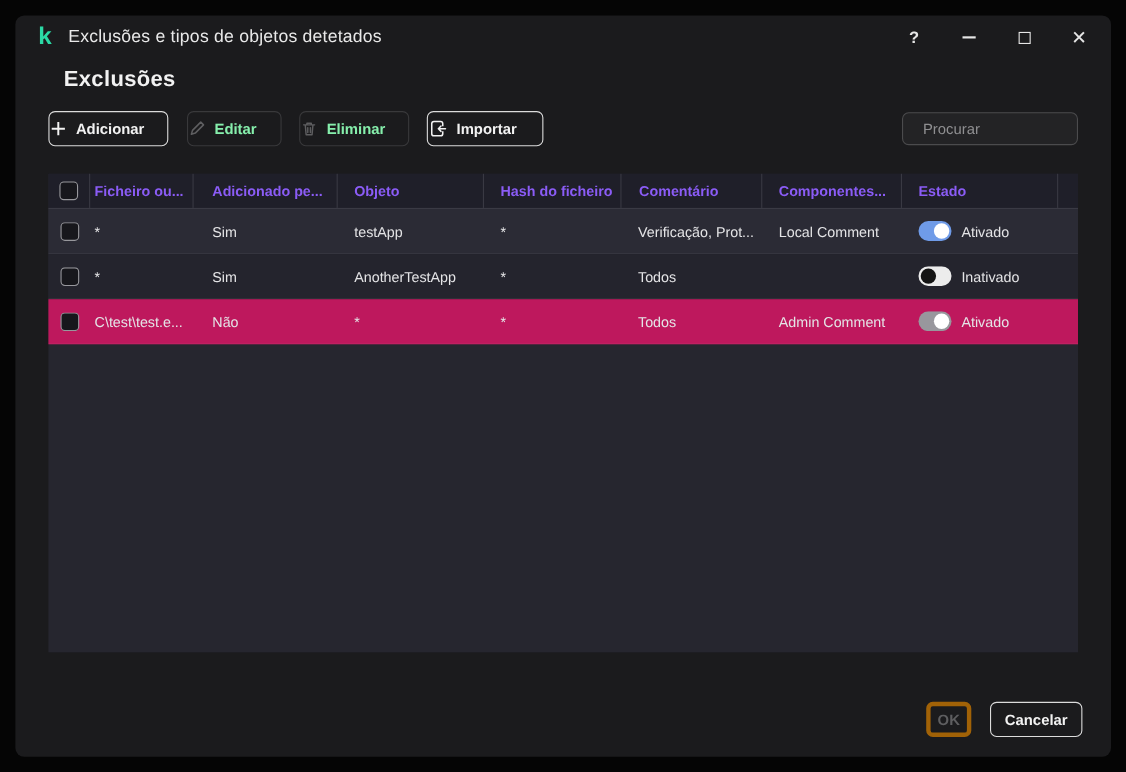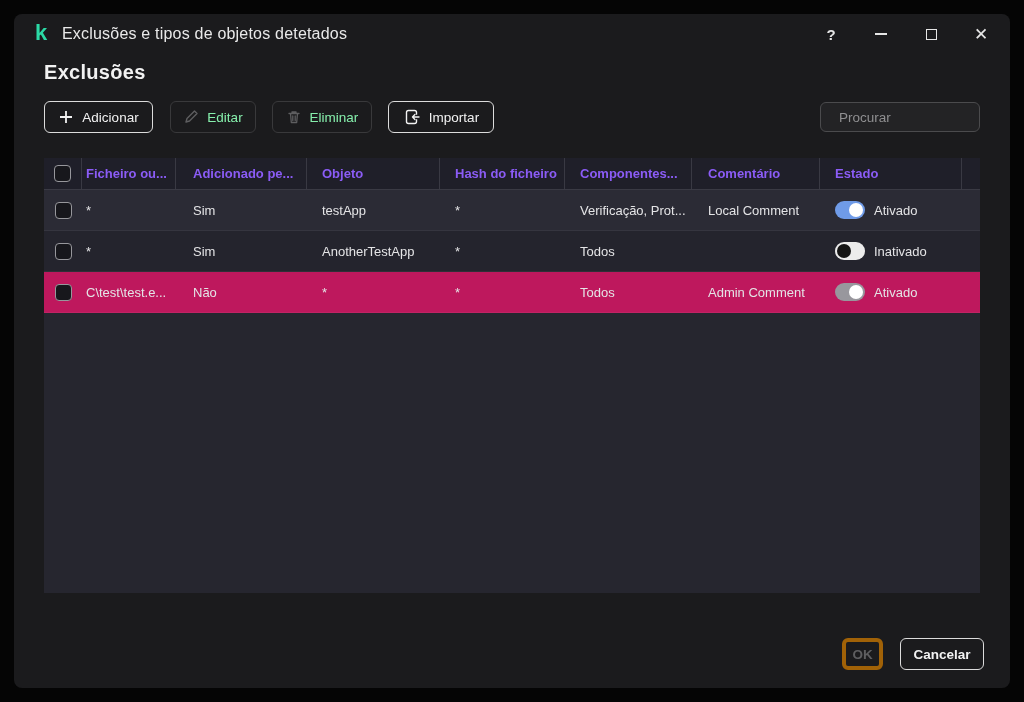--- a/index.html
+++ b/index.html
@@ -18,28 +18,28 @@
   .win-controls { position:absolute; right:18px; top:0; height:40px;
                   display:flex; align-items:center; gap:28px; }
   .wbtn { background:none; border:none; color:#e6e6e6; cursor:pointer;
           width:22px; height:22px; display:flex; align-items:center; justify-content:center; }
   .help-glyph { font-size:15px; font-weight:700; }
   .min-glyph { width:12px; height:0; border-top:2px solid #e6e6e6; display:block; }
   .max-glyph { width:11px; height:11px; border:1.8px solid #e6e6e6; display:block; }
   .close-glyph { font-size:17px; line-height:17px; }
 
   
-  .page-title { position:absolute; left:30px; top:47px; color:#f2f2f2;
+  .page-title { position:absolute; left:44px; top:47px; color:#f2f2f2;
                 font-size:20px; font-weight:700; letter-spacing:.3px; }
 
   
   .toolbar { position:absolute; left:30px; top:87px; width:936px; height:32px; }
   .tbtn { position:absolute; top:0; height:32px; border-radius:6px; background:transparent;
-          display:flex; align-items:center; justify-content:center; gap:8px;
-          font-family:"Liberation Sans", sans-serif; font-size:13.5px; font-weight:400;
+          display:flex; align-items:center; justify-content:flex-start; gap:8px;
+          font-family:"Liberation Sans", sans-serif; font-size:13.5px; font-weight:700;
           cursor:pointer; }
   .tbtn.enabled { border:1px solid #dcdcdc; color:#f2f2f2; }
   .tbtn.disabled { border:1px solid #39393b; color:#86efac; cursor:default; }
   .tbtn svg { display:block; }
   .btn-add      { left:0px;   width:109px; }
   .btn-edit     { left:126px; width:86px; }
   .btn-delete   { left:228px; width:100px; }
   .btn-import   { left:344px; width:106px; }
   .btn-export   { left:465px; width:104px; }
 
@@ -160,22 +160,22 @@
 
     <div class="table">
       <div class="thead">
         <div class="th col-cb">
           <div class="checkbox"></div>
         </div>
         <div class="th col-file">Ficheiro ou...</div>
         <div class="th col-added">Adicionado pe...</div>
         <div class="th col-obj">Objeto</div>
         <div class="th col-hash">Hash do ficheiro</div>
+        <div class="th col-com">Comentário</div>
         <div class="th col-comp">Componentes...</div>
-        <div class="th col-com">Comentário</div>
         <div class="th col-state">Estado</div>
         <div class="th col-fill"></div>
       </div>
 
       <div class="trow row-0">
         <div class="td col-cb">
             <div class="checkbox"></div>
           </div>
         <div class="td col-file">*</div>
         <div class="td col-added">Sim</div>

